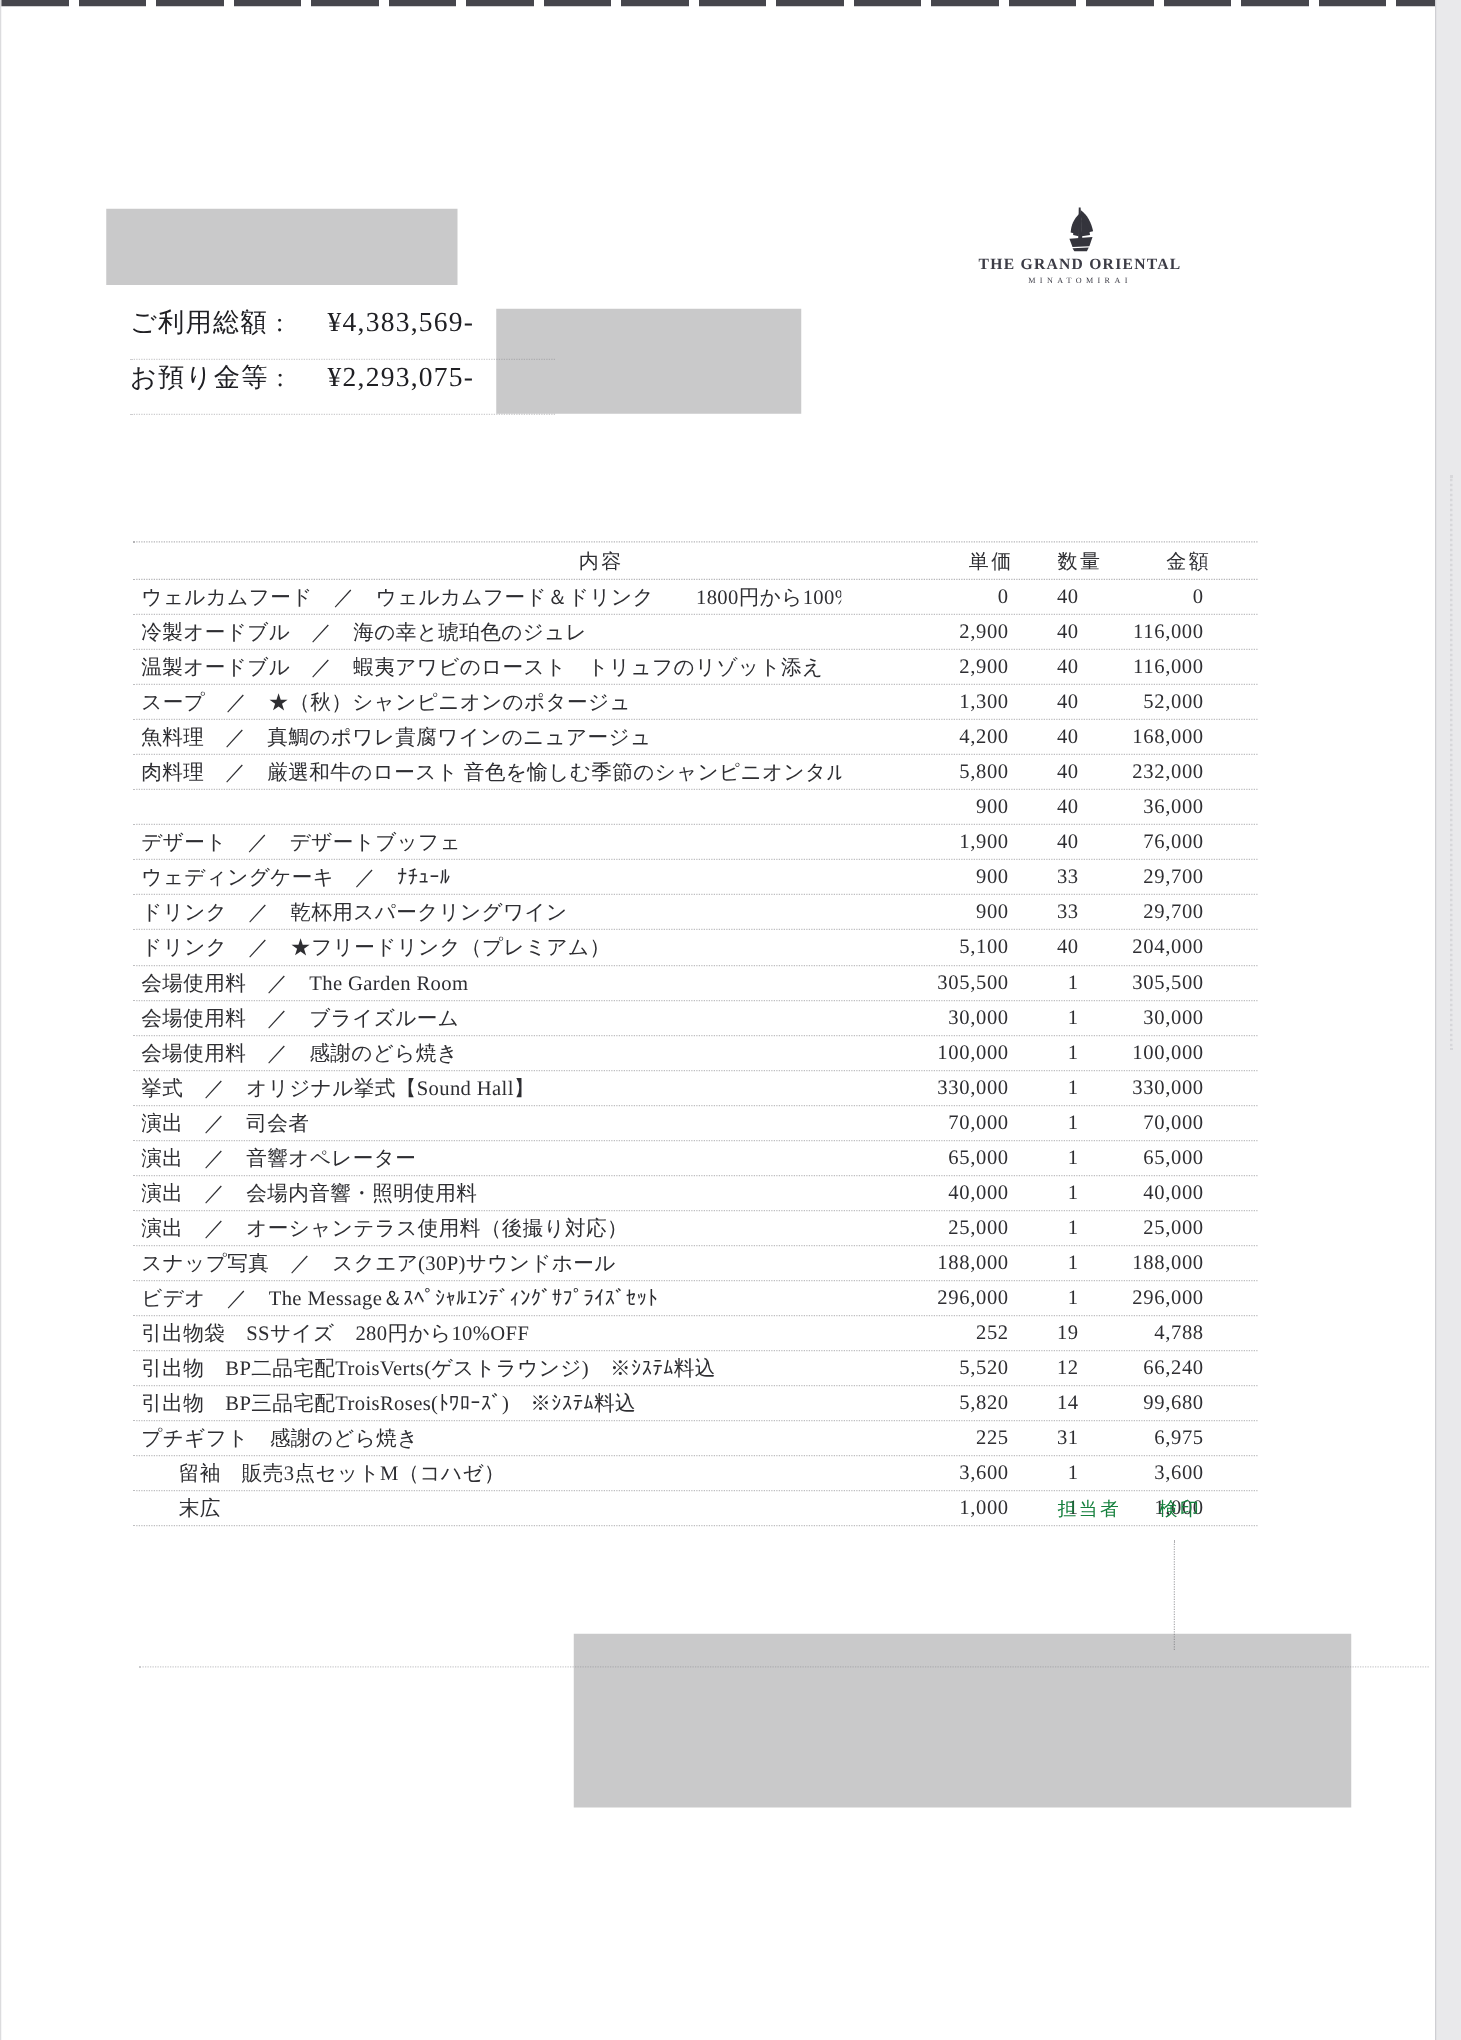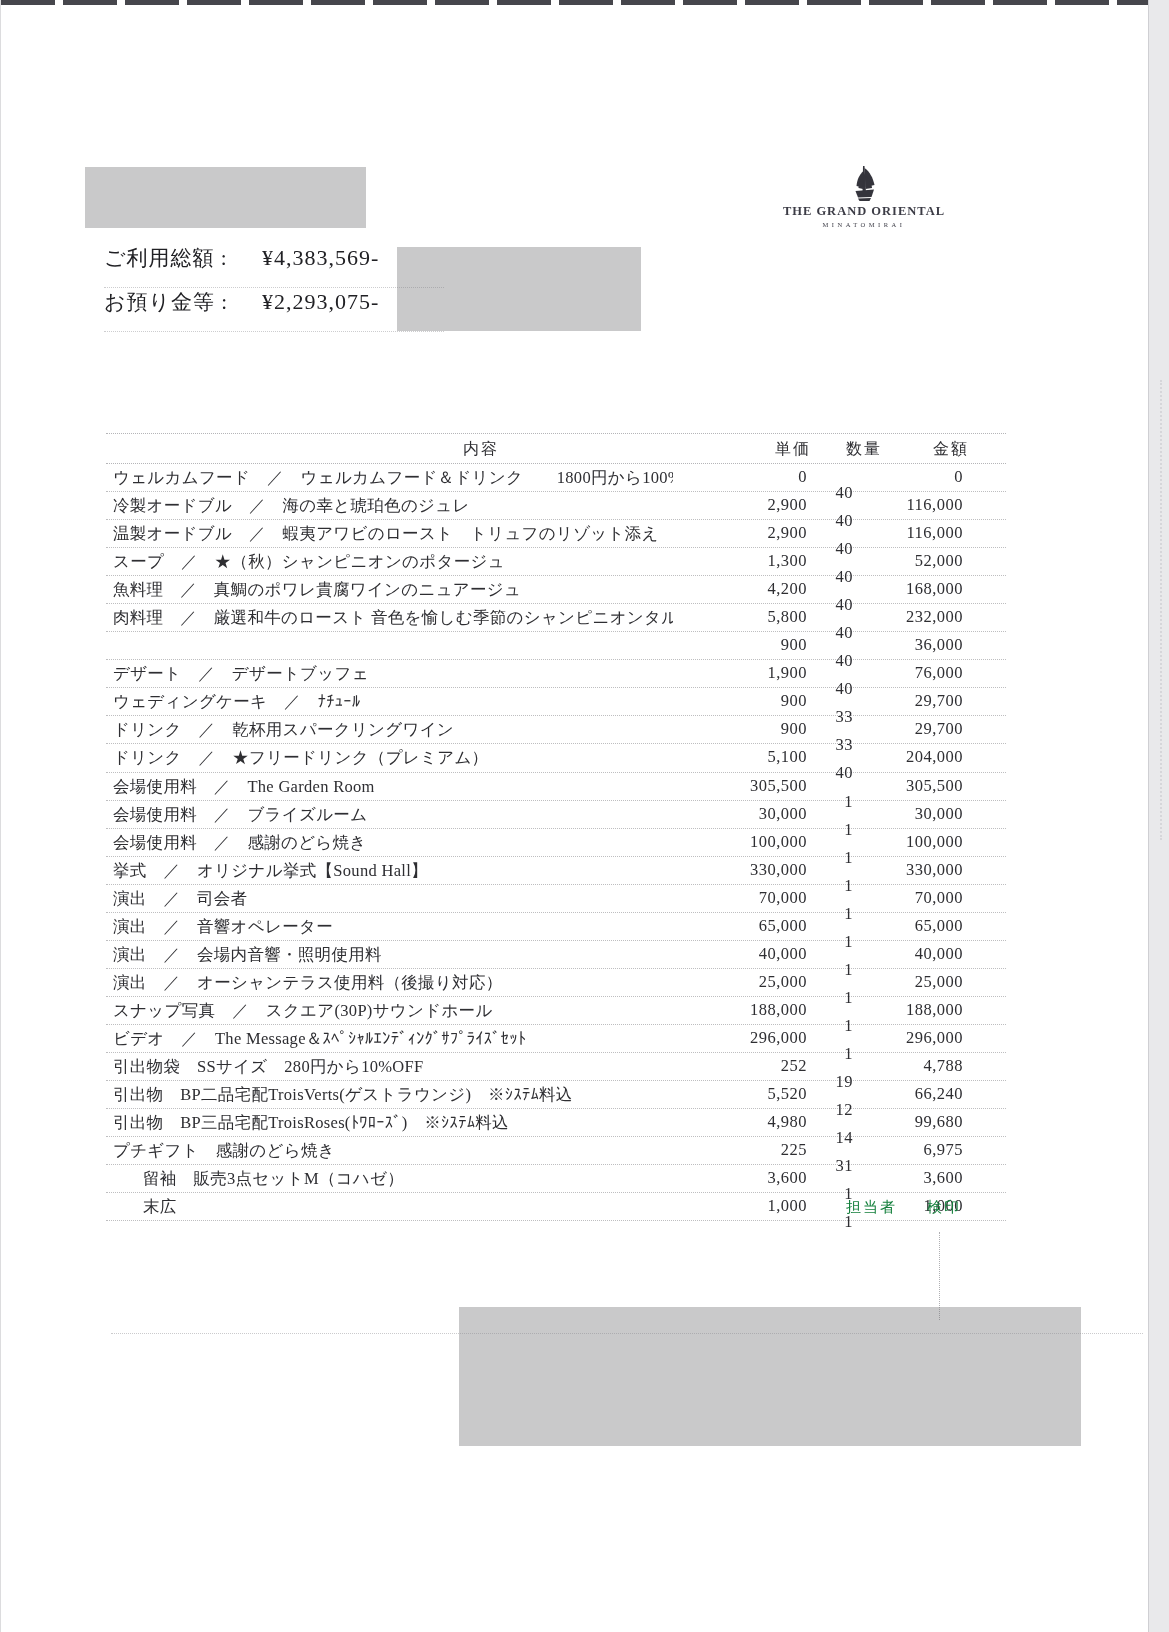--- a/index.html
+++ b/index.html
@@ -71,21 +71,21 @@
   .row{
     position:relative;height:27.05px;
     border-bottom:1px dotted rgba(125,125,130,.5);
     font-size:16.5px;white-space:nowrap;
   }
   .row .cell{position:absolute;top:3px;}
   .row .item{left:7px;letter-spacing:0.3px;max-width:560px;overflow:hidden;}
   .row.indent .item{left:37px;}
   .row .num{text-align:right;font-size:16.5px;letter-spacing:0.5px;}
   .row .unit{right:199px;}
-  .row .qty{right:153px;margin-top:16px;}
+  .row .qty{right:143px;}
   .row .amount{right:43px;}
   
   .signoff{
     position:absolute;left:845px;top:1198px;
     display:flex;gap:30px;font-size:15px;color:#15803d;letter-spacing:2px;
   }
   .seal-dotted-line{
     position:absolute;left:938px;top:1232px;height:88px;width:0;
     border-left:1px dotted rgba(110,110,115,.55);
   }
@@ -300,21 +300,21 @@
 
   <div class="row">
     <span class="cell item">引出物　BP二品宅配TroisVerts(ゲストラウンジ)　※ｼｽﾃﾑ料込</span>
     <span class="cell num unit">5,520</span>
     <span class="cell num qty">12</span>
     <span class="cell num amount">66,240</span>
   </div>
 
   <div class="row">
     <span class="cell item">引出物　BP三品宅配TroisRoses(ﾄﾜﾛｰｽﾞ)　※ｼｽﾃﾑ料込</span>
-    <span class="cell num unit">4,980</span>
+    <span class="cell num unit">5,820</span>
     <span class="cell num qty">14</span>
     <span class="cell num amount">99,680</span>
   </div>
 
   <div class="row">
     <span class="cell item">プチギフト　感謝のどら焼き</span>
     <span class="cell num unit">225</span>
     <span class="cell num qty">31</span>
     <span class="cell num amount">6,975</span>
   </div>

